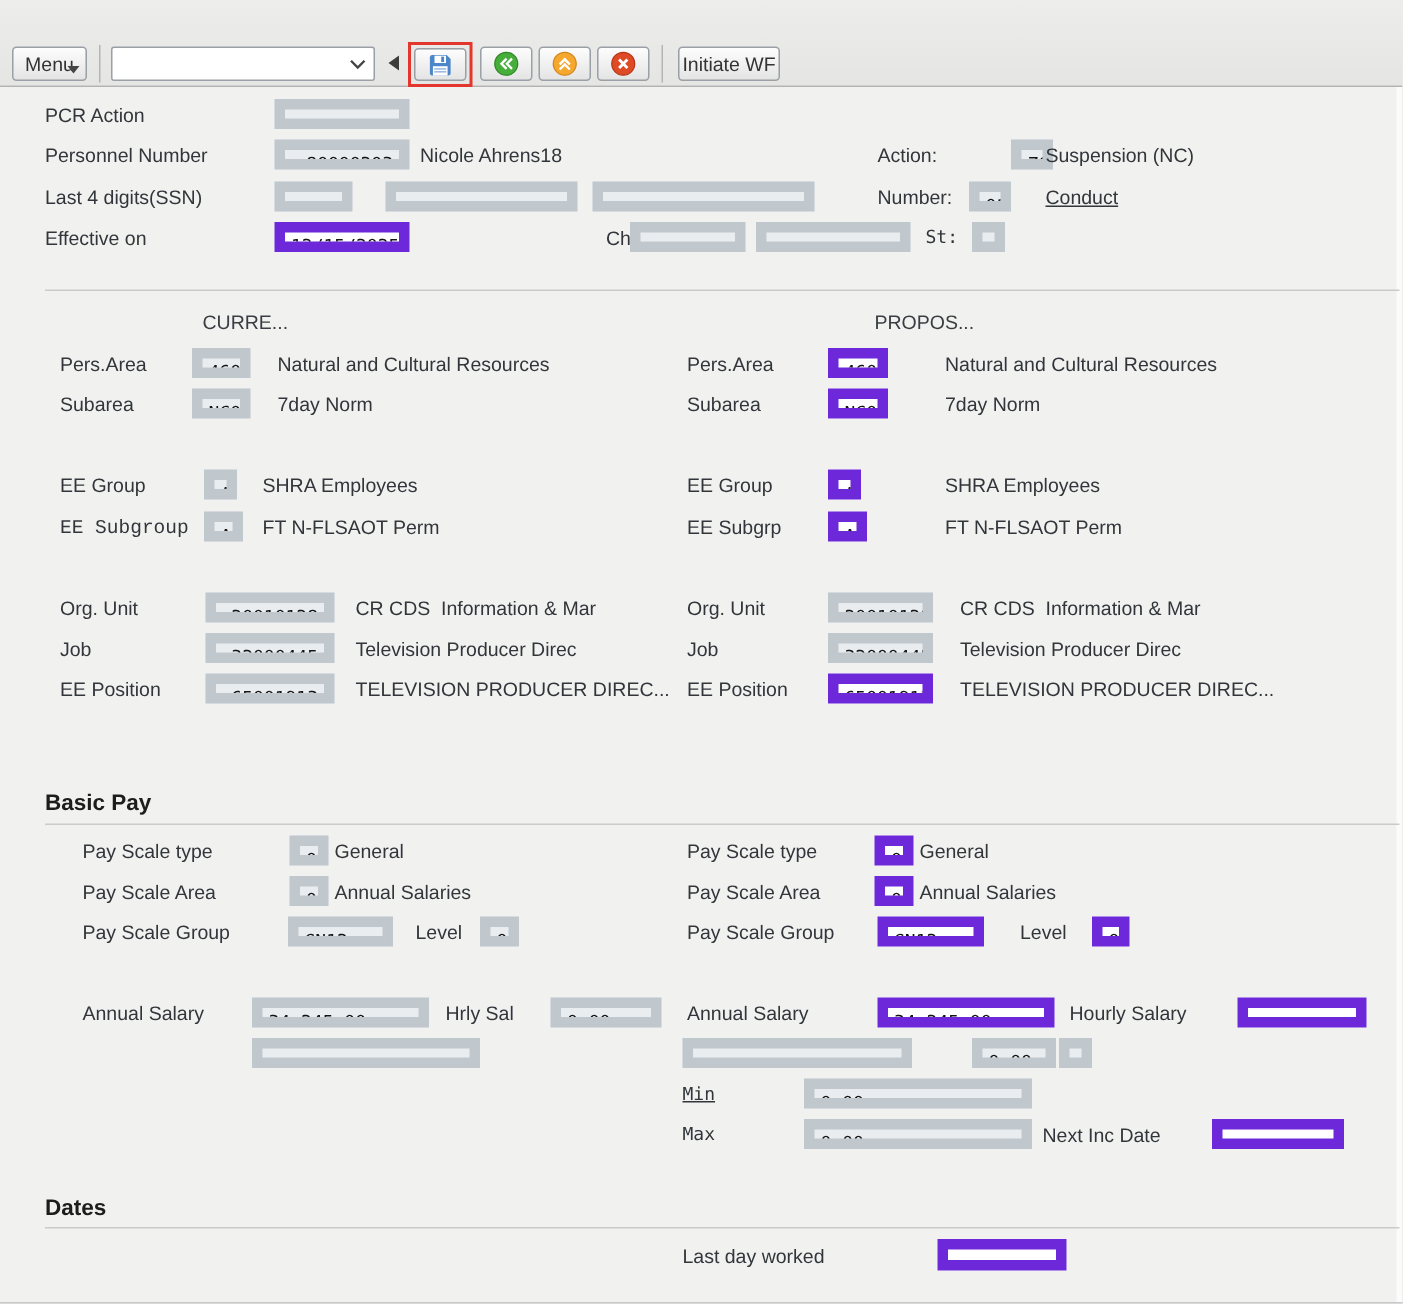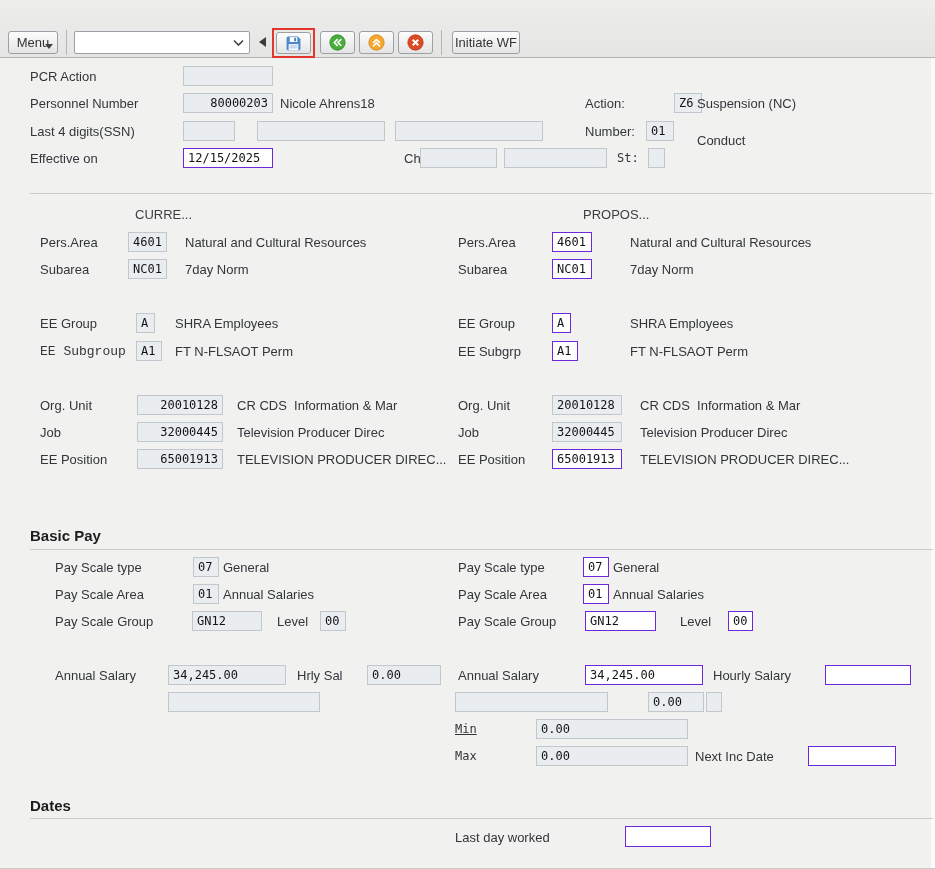--- a/index.html
+++ b/index.html
@@ -24,21 +24,21 @@
               border-top:5px solid #444; }
   .back-tri { position:absolute; left:259px; top:37px; width:0; height:0;
               border-top:5px solid transparent; border-bottom:5px solid transparent;
               border-right:7px solid #3c3c3c; }
   .save-hl { position:absolute; left:272px; top:28px; width:43px; height:30px;
              border:2px solid #e3362c; }
   .save-hl .tbtn { left:2px; top:2px; width:35px; height:22px; }
   
   .lbl  { position:absolute; font-size:13px; color:#32363a; white-space:pre; }
   .mono { font-family:"DejaVu Sans Mono", monospace; font-size:12px; color:#32363a; }
-  .fld  { position:absolute; height:20px; border:1px solid #6d28d9; background:#fff;
+  .fld  { position:absolute; height:20px; border:7px solid #6d28d9; background:#fff;
           font-family:"DejaVu Sans Mono", monospace; font-size:12px; color:#131313;
           padding:2px 4px; white-space:pre; overflow:hidden; }
   .fld.ro { background:#e9edf0; border-color:#c1c8cd; }
   .fld.ra { text-align:right; }
   .hline { position:absolute; height:1px; background:#cbcbcb; }
   .sect  { position:absolute; font-size:15px; font-weight:bold; color:#1d1d1d; }
   .colhdr{ position:absolute; font-size:13px; color:#3a3e42; }
   .edge  { position:absolute; left:931px; top:58px; width:4px; height:811px; background:#fbfbfb; }
 </style>
 </head>
@@ -121,21 +121,21 @@
   <div class="fld ro" style="left:674px; top:93px; width:28px;">Z6</div>
   <div class="lbl" style="left:697px; top:96px;">Suspension (NC)</div>
 
   <div class="lbl" style="left:30px; top:124px;">Last 4 digits(SSN)</div>
   <div class="fld ro" style="left:183px; top:121px; width:52px;"></div>
   <div class="fld ro" style="left:257px; top:121px; width:128px;"></div>
   <div class="fld ro" style="left:395px; top:121px; width:148px;"></div>
 
   <div class="lbl" style="left:585px; top:124px;">Number:</div>
   <div class="fld ro" style="left:646px; top:121px; width:28px;">01</div>
-  <div class="lbl" style="left:697px; top:133px;">Conduct</div>
+  <div class="lbl" style="left:697px; top:124px;text-decoration:underline;">Conduct</div>
 
   <div class="lbl" style="left:30px; top:151px;">Effective on</div>
   <div class="fld" style="left:183px; top:148px; width:90px;">12/15/2025</div>
   <div class="lbl" style="left:384px; top:151px;margin-left:20px;">Chng</div>
   <div class="fld ro" style="left:420px; top:148px; width:77px;"></div>
   <div class="fld ro" style="left:504px; top:148px; width:103px;"></div>
   <div class="lbl mono" style="left:617px; top:151px;">St:</div>
   <div class="fld ro" style="left:648px; top:148px; width:17px;"></div>
 
   <div class="hline" style="left:30px; top:193px; width:903px;"></div>

